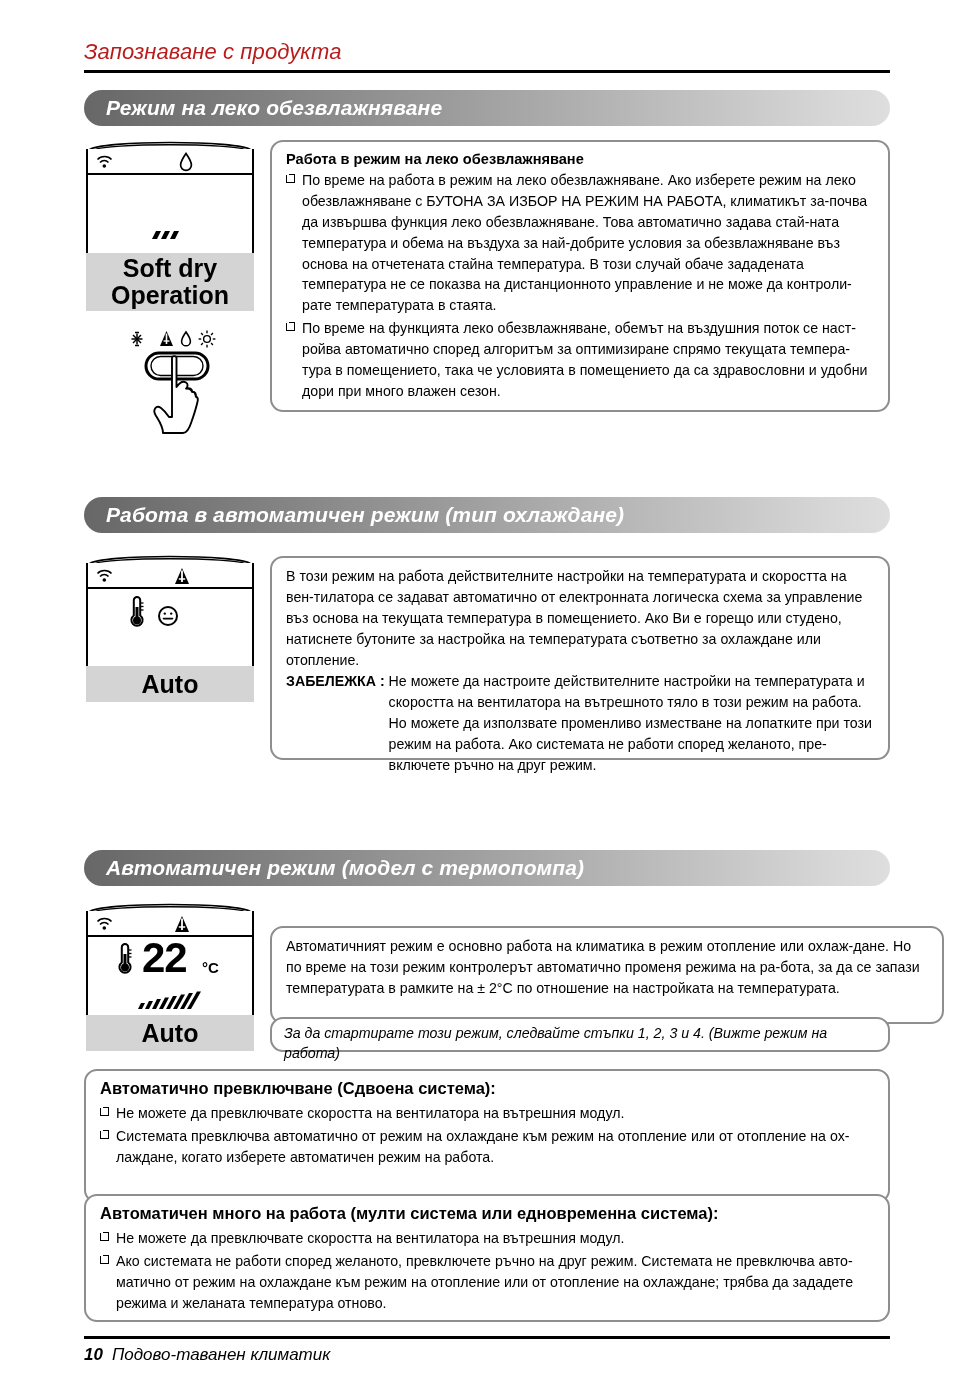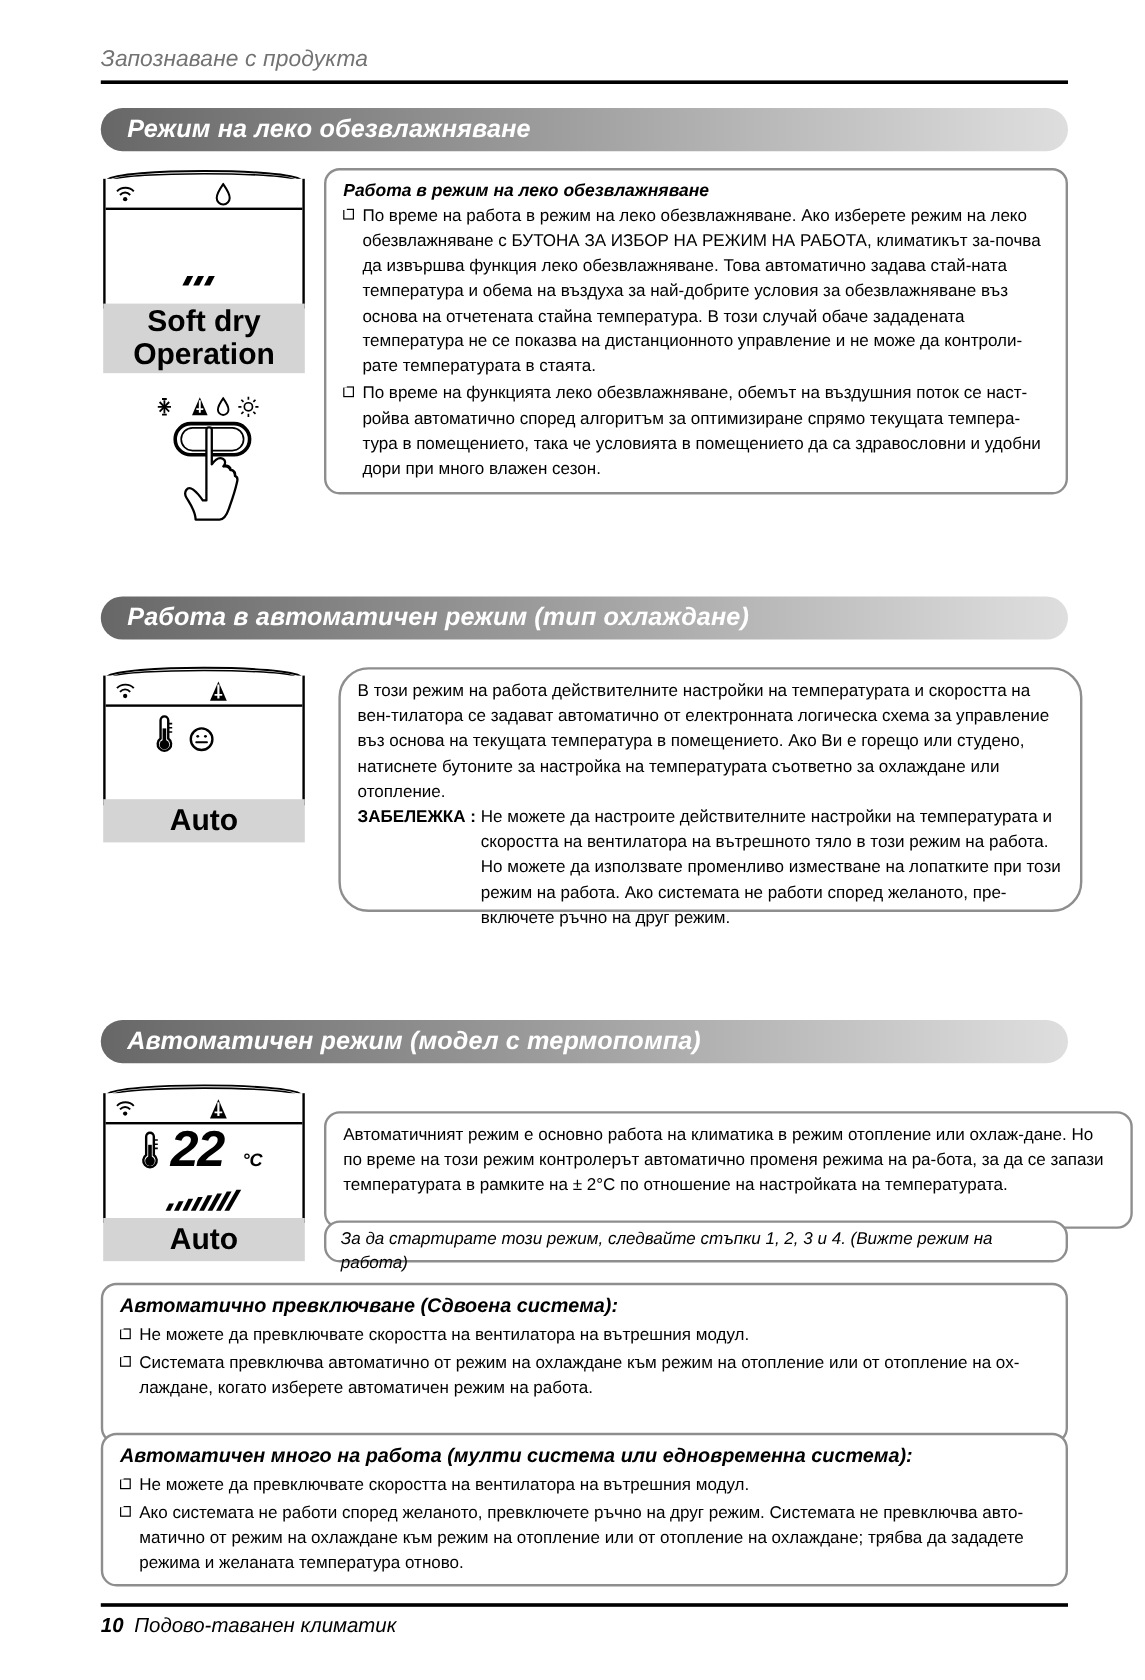--- a/index.html
+++ b/index.html
@@ -24,24 +24,24 @@
 
   
   .runhead {
     position: absolute;
     left: 84px;
     top: 40px;
     width: 806px;
   }
   .runhead-text {
     font-style: italic;
-    font-size: 19px;
+    font-size: 22px;
     font-weight: 400;
     letter-spacing: .1px;
-    color: #737373;
+    color: #b91c1c;
     line-height: 1.1;
   }
   .runhead-rule {
     margin-top: 6px;
     height: 3px;
     background: #000;
     width: 806px;
   }
 
   
@@ -84,21 +84,20 @@
 
   .body-txt {
     font-size: 14.2px;
     line-height: 1.47;
     color: #000;
     text-align: left;
   }
 
   .h-sub {
     font-weight: bold;
-    font-style: italic;
     font-size: 14.6px;
     margin-bottom: 3px;
   }
 
   .bullets { margin: 0; padding: 0; list-style: none; }
   .bullets li {
     position: relative;
     padding-left: 16px;
     margin-bottom: 2px;
     font-size: 14.2px;
@@ -355,21 +354,21 @@
           </svg>
         </span>
       </div>
     </div>
   </div>
 
   <div class="gray-label" style="left:86px; top:666px; width:168px; height:36px;">
     <span style="font-size:25px;">Auto</span>
   </div>
 
-  <div class="rbox" style="left:282px; top:556px; width:620px; height:204px;border-radius:25px;">
+  <div class="rbox" style="left:270px; top:556px; width:620px; height:204px;">
     <div class="rbox-inner" style="padding-top:8px;">
       <div class="body-txt">В този режим на работа действителните настройки на температурата и скоростта на вен-тилатора се задават автоматично от електронната логическа схема за управление въз основа на текущата температура в помещението. Ако Ви е горещо или студено, натиснете бутоните за настройка на температурата съответно за охлаждане или отопление.</div>
       <div class="zab-wrap">
         <div class="zab-label">ЗАБЕЛЕЖКА :</div>
         <div class="zab-body">Не можете да настроите действителните настройки на температурата и скоростта на вентилатора на вътрешното тяло в този режим на работа. Но можете да използвате променливо изместване на лопатките при този режим на работа. Ако системата не работи според желаното, пре-включете ръчно на друг режим.</div>
       </div>
     </div>
   </div>
 
 
@@ -394,21 +393,21 @@
           </svg>
         </span>
         <span class="ic" style="left:84px; top:3px;">
           <svg width="20" height="20" viewBox="0 0 20 20">
             <path d="M3 18 L10 2 L17 18 Z" fill="#000"></path>
             <path d="M10 4.5 L10 16" stroke="#fff" stroke-width="1.8"></path>
             <path d="M6.8 13 L13.2 13" stroke="#fff" stroke-width="1.5"></path>
           </svg>
         </span>
       </div>
-      <div class="lcd-body" style="height:79px;font-style:italic;">
+      <div class="lcd-body" style="height:79px;">
         <span class="ic" style="left:28px; top:5px;">
           <svg width="18" height="34" viewBox="0 0 18 34">
             <path d="M9 2 A3.2 3.2 0 0 1 12.2 5.2 L12.2 20.5 A5.6 5.6 0 1 1 5.8 20.5 L5.8 5.2 A3.2 3.2 0 0 1 9 2 Z" fill="none" stroke="#000" stroke-width="2"></path>
             <circle cx="9" cy="25.6" r="4" fill="#000"></circle>
             <rect x="7.5" y="12" width="3" height="13" fill="#000"></rect>
             <g stroke="#000" stroke-width="1.3">
               <line x1="12.4" y1="8" x2="15.5" y2="8"></line>
               <line x1="12.4" y1="11.5" x2="15.5" y2="11.5"></line>
               <line x1="12.4" y1="15" x2="15.5" y2="15"></line>
             </g>

